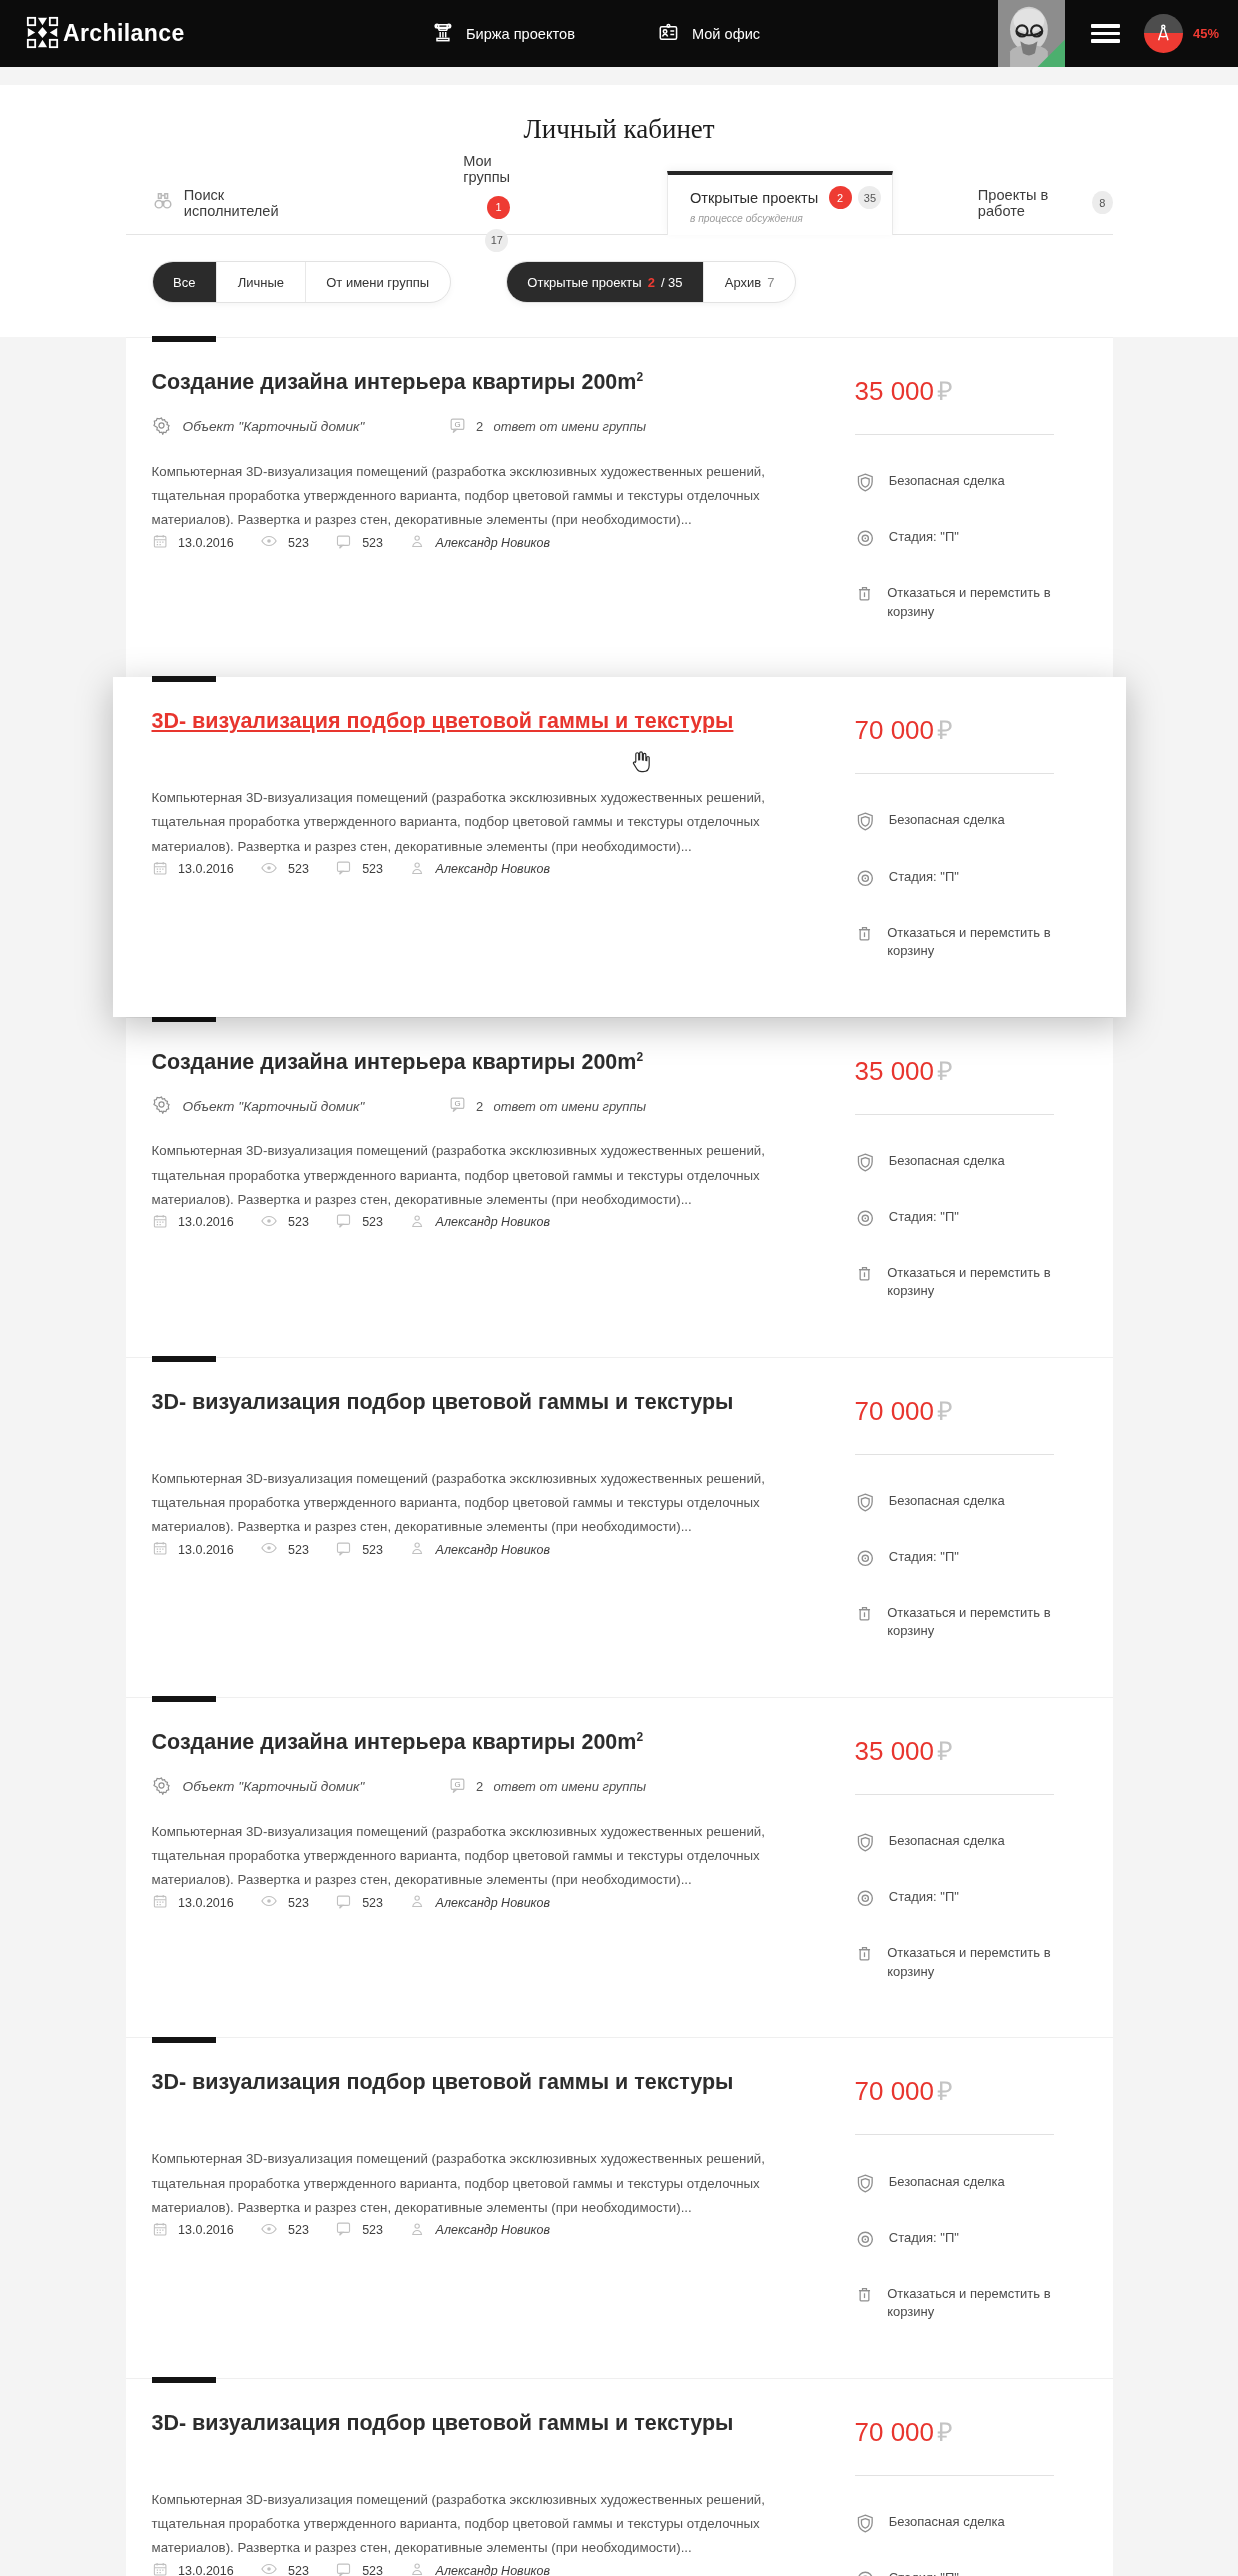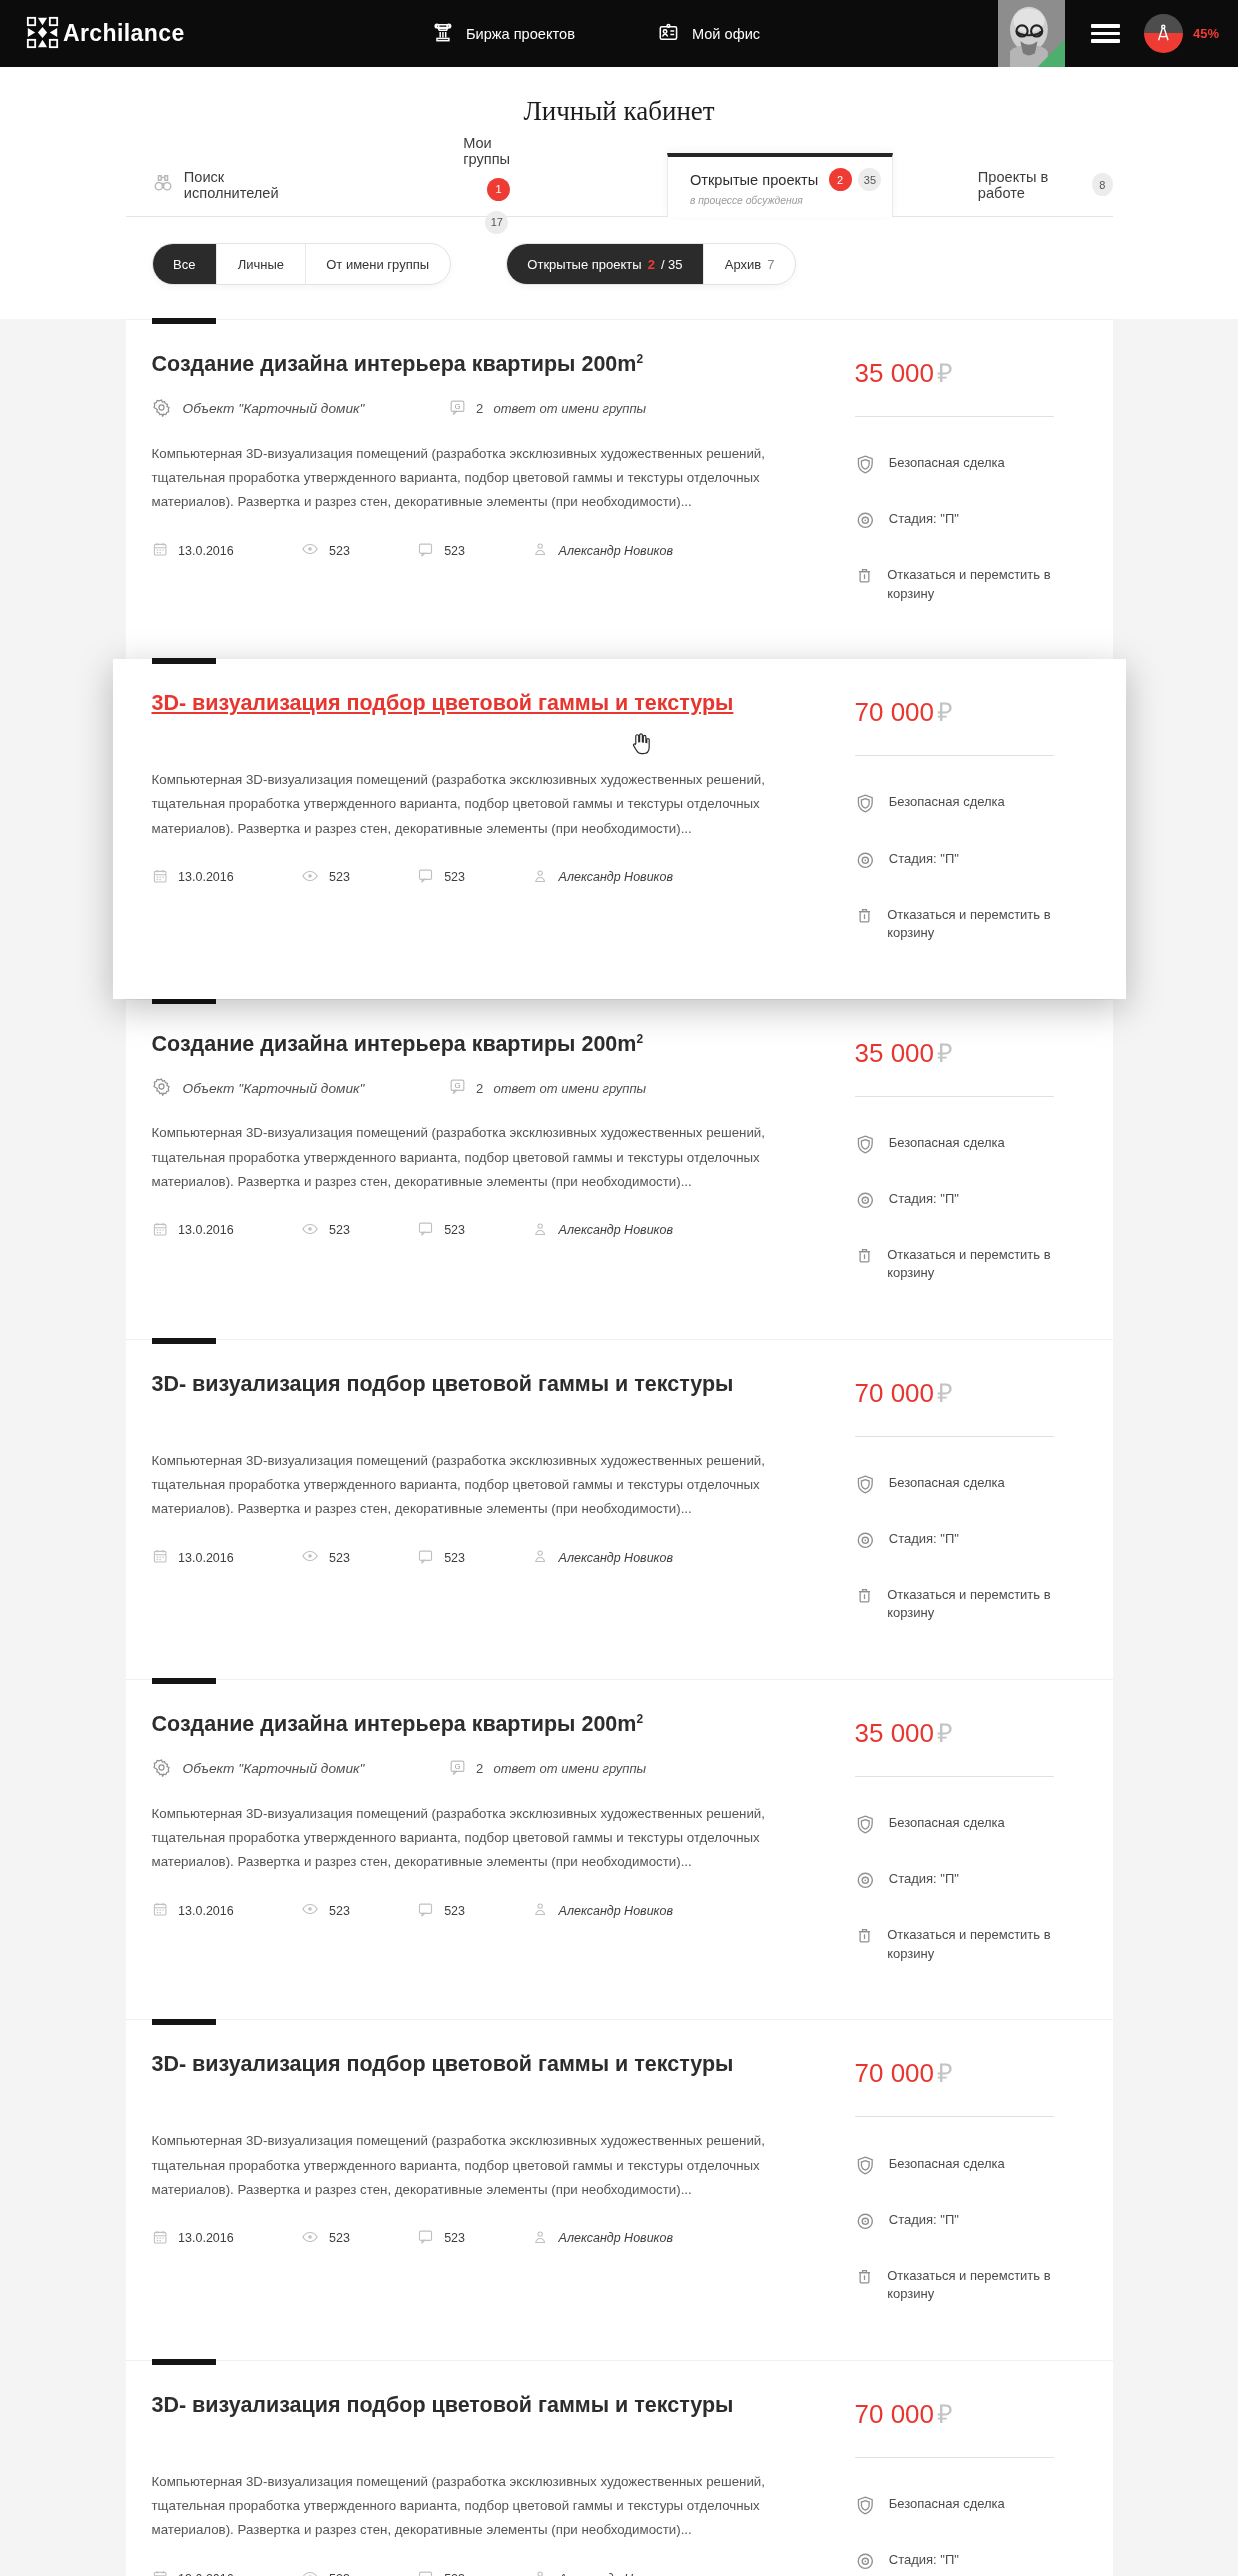--- a/index.html
+++ b/index.html
@@ -15,21 +15,21 @@
   .top-right { margin-left:auto; display:flex; align-items:center; }
   .avatar { width:67px; height:67px; position:relative; overflow:hidden; background:linear-gradient(135deg,#9a9a9a 0%,#6e6e6e 45%,#4a4a4a 100%); }
   .avatar svg { display:block; }
   .hamburger { width:29px; margin:0 24px 0 26px; cursor:pointer; }
   .hamburger div { height:3.4px; background:#fff; margin:4.3px 0; border-radius:0.9px; }
   .progress-wrap { display:flex; align-items:center; gap:10.3px; margin-right:19px; cursor:pointer; }
   .progress-circle { width:39px; height:39px; border-radius:50%; background:linear-gradient(180deg,#4d4d4d 50%, #ee3b33 50%); display:flex; align-items:center; justify-content:center; }
   .progress-label { color:#ee3b33; font-size:13px; font-weight:bold; }
 
   
-  .top-section { background:#fff; padding-bottom:0; }
+  .top-section { background:#fff; padding-bottom:0;margin-top:18px; }
   .container { width:987px; margin:0 auto; }
   .page-title { text-align:center; font-family:"Liberation Serif", serif; font-size:27px; color:#1c1c1c; padding:29px 0 26px; font-weight:normal; }
 
   .tabs { display:flex; align-items:center; height:64px; border-bottom:0.9px solid #e4e4e4; position:relative;gap:32px; }
   .tab { display:flex; align-items:center; gap:10.3px; font-size:14.6px; color:#3c3c3c; cursor:pointer; }
   .tab-search { margin-left:26px; }
   .tab-groups { margin-left:127px;flex-direction:column; }
   .tab-work { margin-left:53px; }
   .badge { width:23px; height:23px; border-radius:50%; display:inline-flex; align-items:center; justify-content:center; font-size:11px; }
   .badge.red { background:#ee3b33; color:#fff; z-index:1; }
@@ -57,21 +57,21 @@
   .card-title { font-size:21.5px; color:#2d2d2d; margin-top:17px; cursor:pointer; display:inline-block; }
   .card-title sup { font-size:12px; }
   .card.hovered .card-title { color:#e8352e; text-decoration:underline; }
   .object-row { display:flex; align-items:center; margin-top:20.6px; font-size:13.7px; color:#4f4f4f; }
   .object-row .italic { font-style:italic; margin-left:12px; }
   .reply-group { display:flex; align-items:center; margin-left:84px; gap:8.6px; }
   .reply-group b { font-weight:normal; font-size:13px; }
   .reply-group .italic { margin-left:1.7px; font-size:13px; }
   .desc { margin-top:22px; font-size:13.3px; line-height:1.82; color:#565656; }
   .card.no-object .desc { margin-top:52px; }
-  .meta { display:flex; align-items:center; margin-top:26px; gap:67px; }
+  .meta { display:flex; align-items:center; gap:26px; }
   .meta-item { display:flex; align-items:center; gap:10.3px; font-size:12.5px; color:#3e3e3e; }
   .meta-item.author span { font-style:italic; }
   .card-side { width:258px; flex:0 0 258px; padding-top:19px; }
   .price { font-size:26px; }
   .price .num { color:#e8352e; }
   .price .cur { color:#c4c4c4; margin-left:3.4px; }
   .side-divider { border:none; border-top:0.9px solid #e1e1e1; width:199px; margin:26px 0 27.5px; }
   .side-item { display:flex; align-items:flex-start; gap:13.7px; margin-bottom:20.6px; font-size:13px; color:#4b4b4b; }
   .side-item span { max-width:201px; line-height:1.4; padding-top:1.7px;margin-top:8px; }
   .side-item.trash { cursor:pointer; }

